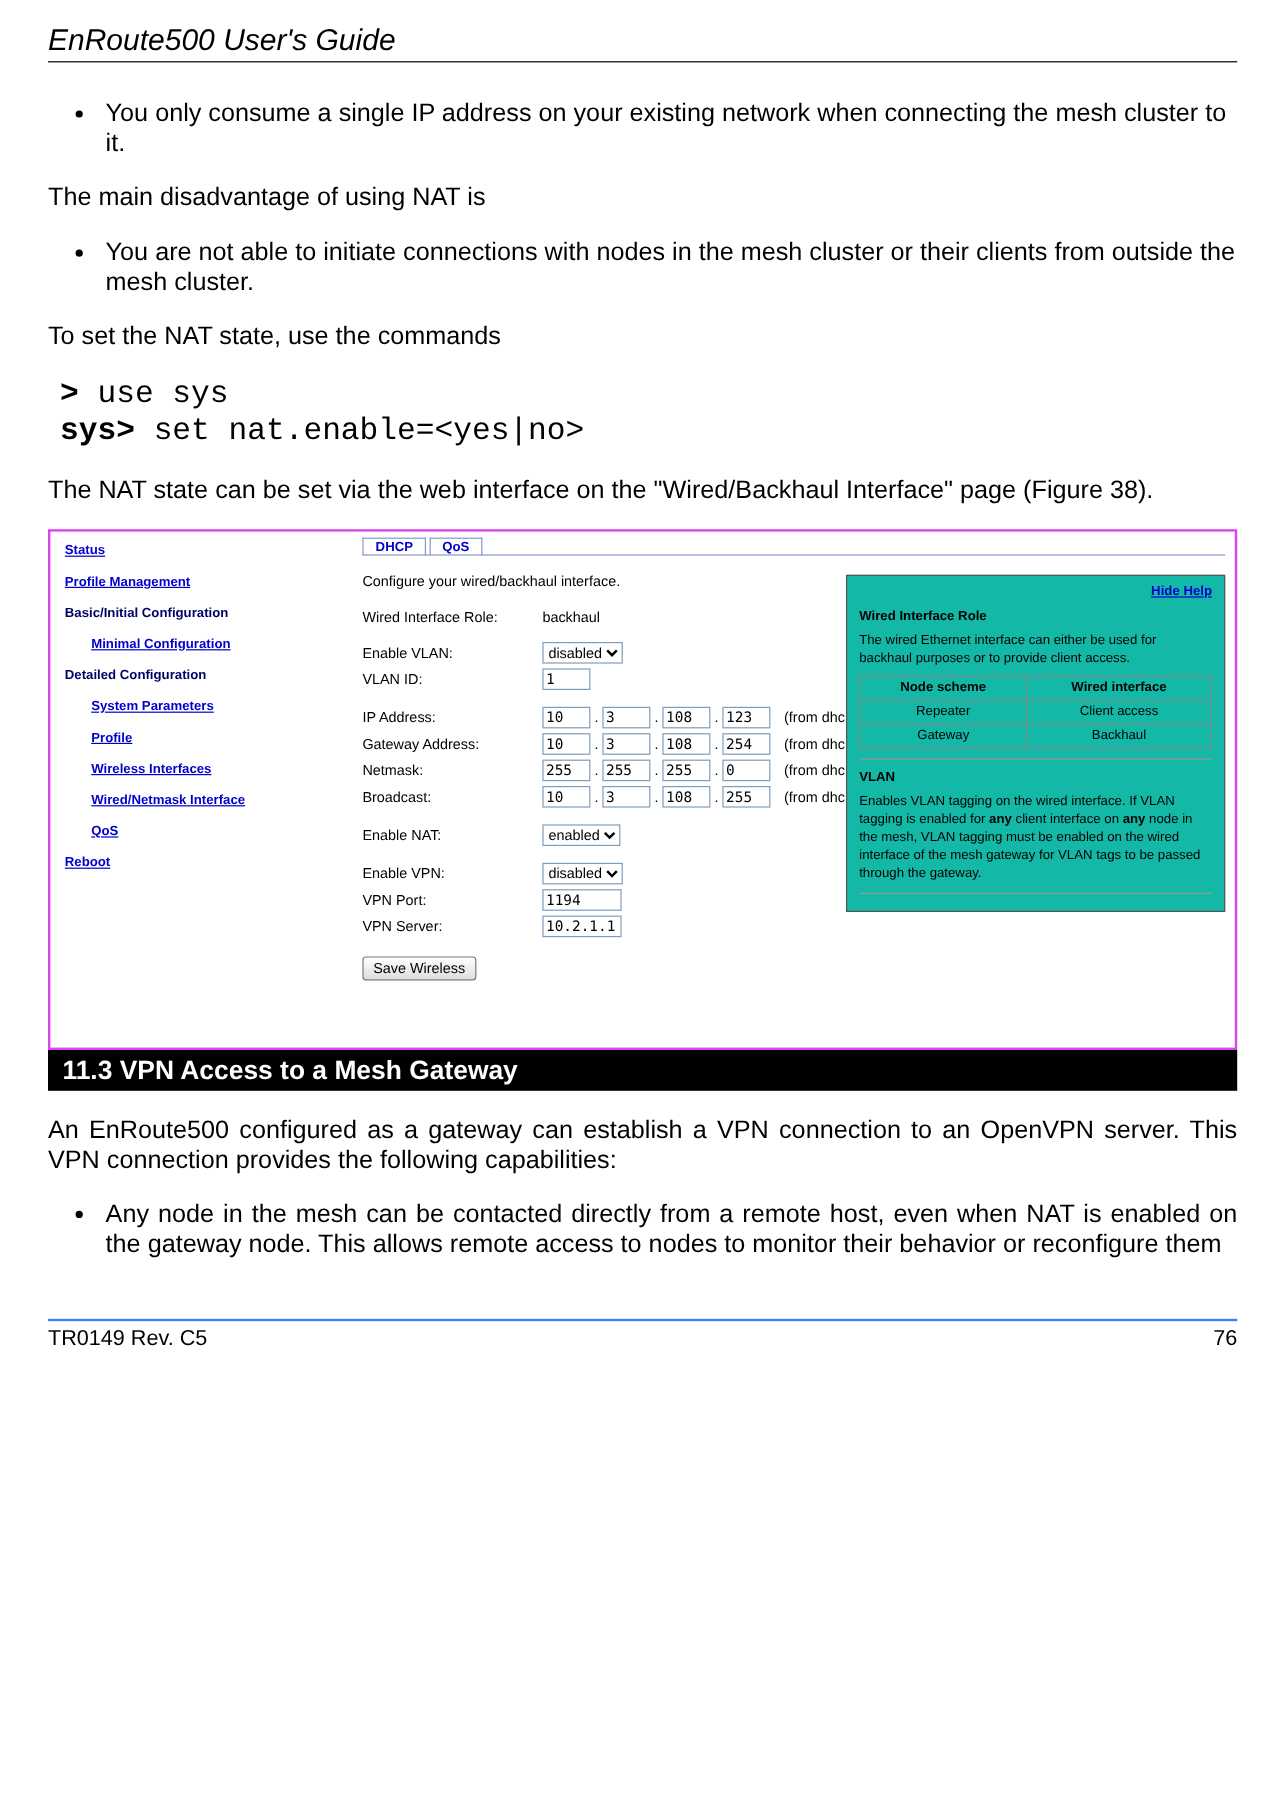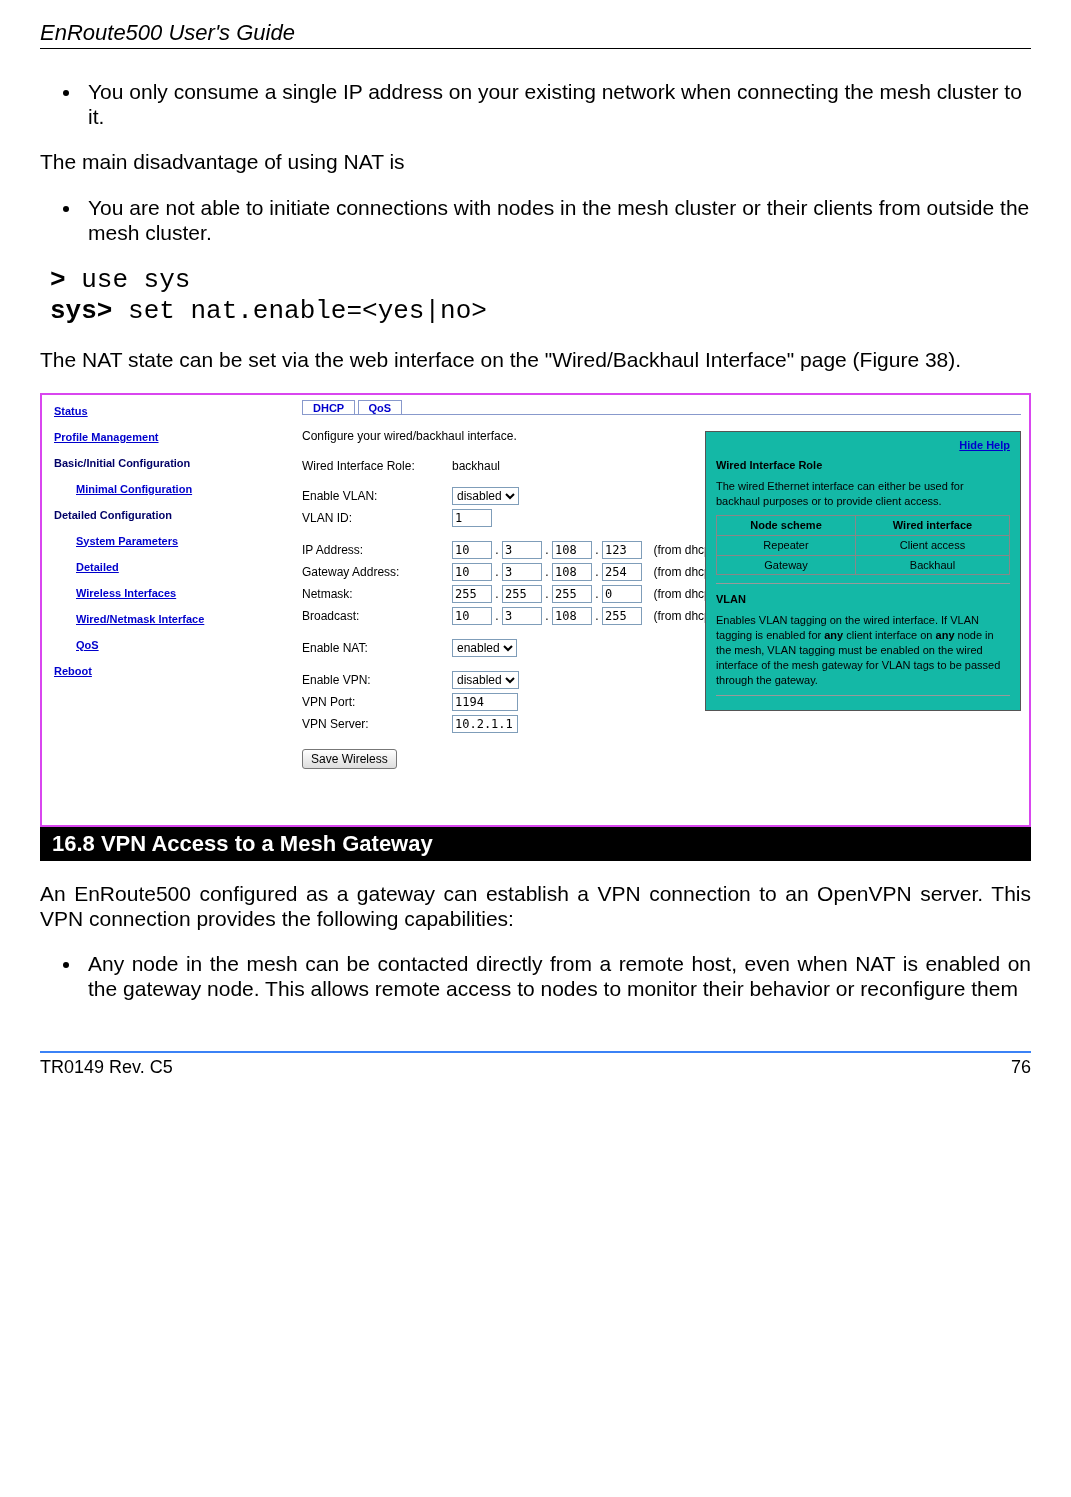--- a/index.html
+++ b/index.html
@@ -8,21 +8,21 @@
     font-family: Arial, Helvetica, sans-serif;
     background: #fff;
     color: #000;
     width: 1071px;
   }
   .page {
     padding: 20px 40px 20px 40px;
   }
   .header-title {
     font-style: italic;
-    font-size: 22px;
+    font-size: 25px;
     margin-bottom: 2px;
   }
   .header-line {
     border-bottom: 1px solid #000;
     margin-bottom: 30px;
   }
   .body-text {
     font-size: 21px;
     line-height: 1.2;
   }
@@ -151,36 +151,37 @@
   <div class="header-line"></div>
 
   <div class="body-text">
     <ul class="bullets">
       <li>You only consume a single IP address on your existing network when connecting the mesh cluster to it.</li>
     </ul>
     <p class="para">The main disadvantage of using NAT is</p>
     <ul class="bullets">
       <li>You are not able to initiate connections with nodes in the mesh cluster or their clients from outside the mesh cluster.</li>
     </ul>
+    <p class="para">To set the NAT state, use the commands</p>
 
     <div class="cmd-block"><span class="prompt">&gt;</span><span> use sys</span>
 <span class="prompt">sys&gt;</span><span> set nat.enable=&lt;yes|no&gt;</span></div>
 
     <p class="para">The NAT state can be set via the web interface on the "Wired/Backhaul Interface" page (Figure 38).</p>
   </div>
 
   <div class="shot">
     <div class="shot-nav">
       <div class="nav-item"><a href="#">Status</a></div>
       <div class="nav-item"><a href="#">Profile Management</a></div>
       <div class="nav-item">Basic/Initial Configuration</div>
       <div class="nav-item nav-sub"><a href="#">Minimal Configuration</a></div>
       <div class="nav-item">Detailed Configuration</div>
       <div class="nav-item nav-sub"><a href="#">System Parameters</a></div>
-      <div class="nav-item nav-sub"><a href="#">Detailed</a></div>
+      <div class="nav-item nav-sub"><a href="#">Profile</a></div>
       <div class="nav-item nav-sub"><a href="#">Wireless Interfaces</a></div>
       <div class="nav-item nav-sub"><a href="#">Wired/Netmask Interface</a></div>
       <div class="nav-item nav-sub"><a href="#">QoS</a></div>
       <div class="nav-item"><a href="#">Reboot</a></div>
     </div>
 
     <div class="shot-main">
       <div class="shot-tabs">
         <span class="tab">DHCP</span>
         <span class="tab">QoS</span>
@@ -285,21 +286,21 @@
           </table>
         <hr>
         <div class="htitle">VLAN</div>
         <p><span>Enables VLAN tagging on the wired interface. If VLAN tagging is enabled for </span><b>any</b><span> client interface on </span><b>any</b><span> node in the mesh, VLAN tagging must be enabled on the wired interface of the mesh gateway for VLAN tags to be passed through the gateway.</span></p>
         <hr>
       </div>
     </div>
   </div>
 
 
-  <div class="section-bar">16.8    VPN Access to a Mesh Gateway</div>
+  <div class="section-bar">11.3    VPN Access to a Mesh Gateway</div>
 
   <div class="body-text">
     <p class="para">An EnRoute500 configured as a gateway can establish a VPN connection to an OpenVPN server. This VPN connection provides the following capabilities:</p>
     <ul class="bullets">
       <li style="text-align:justify">Any node in the mesh can be contacted directly from a remote host, even when NAT is enabled on the gateway node. This allows remote access to nodes to monitor their behavior or reconfigure them</li>
     </ul>
   </div>
 
   <div class="footer">
     <span>TR0149 Rev. C5</span>

